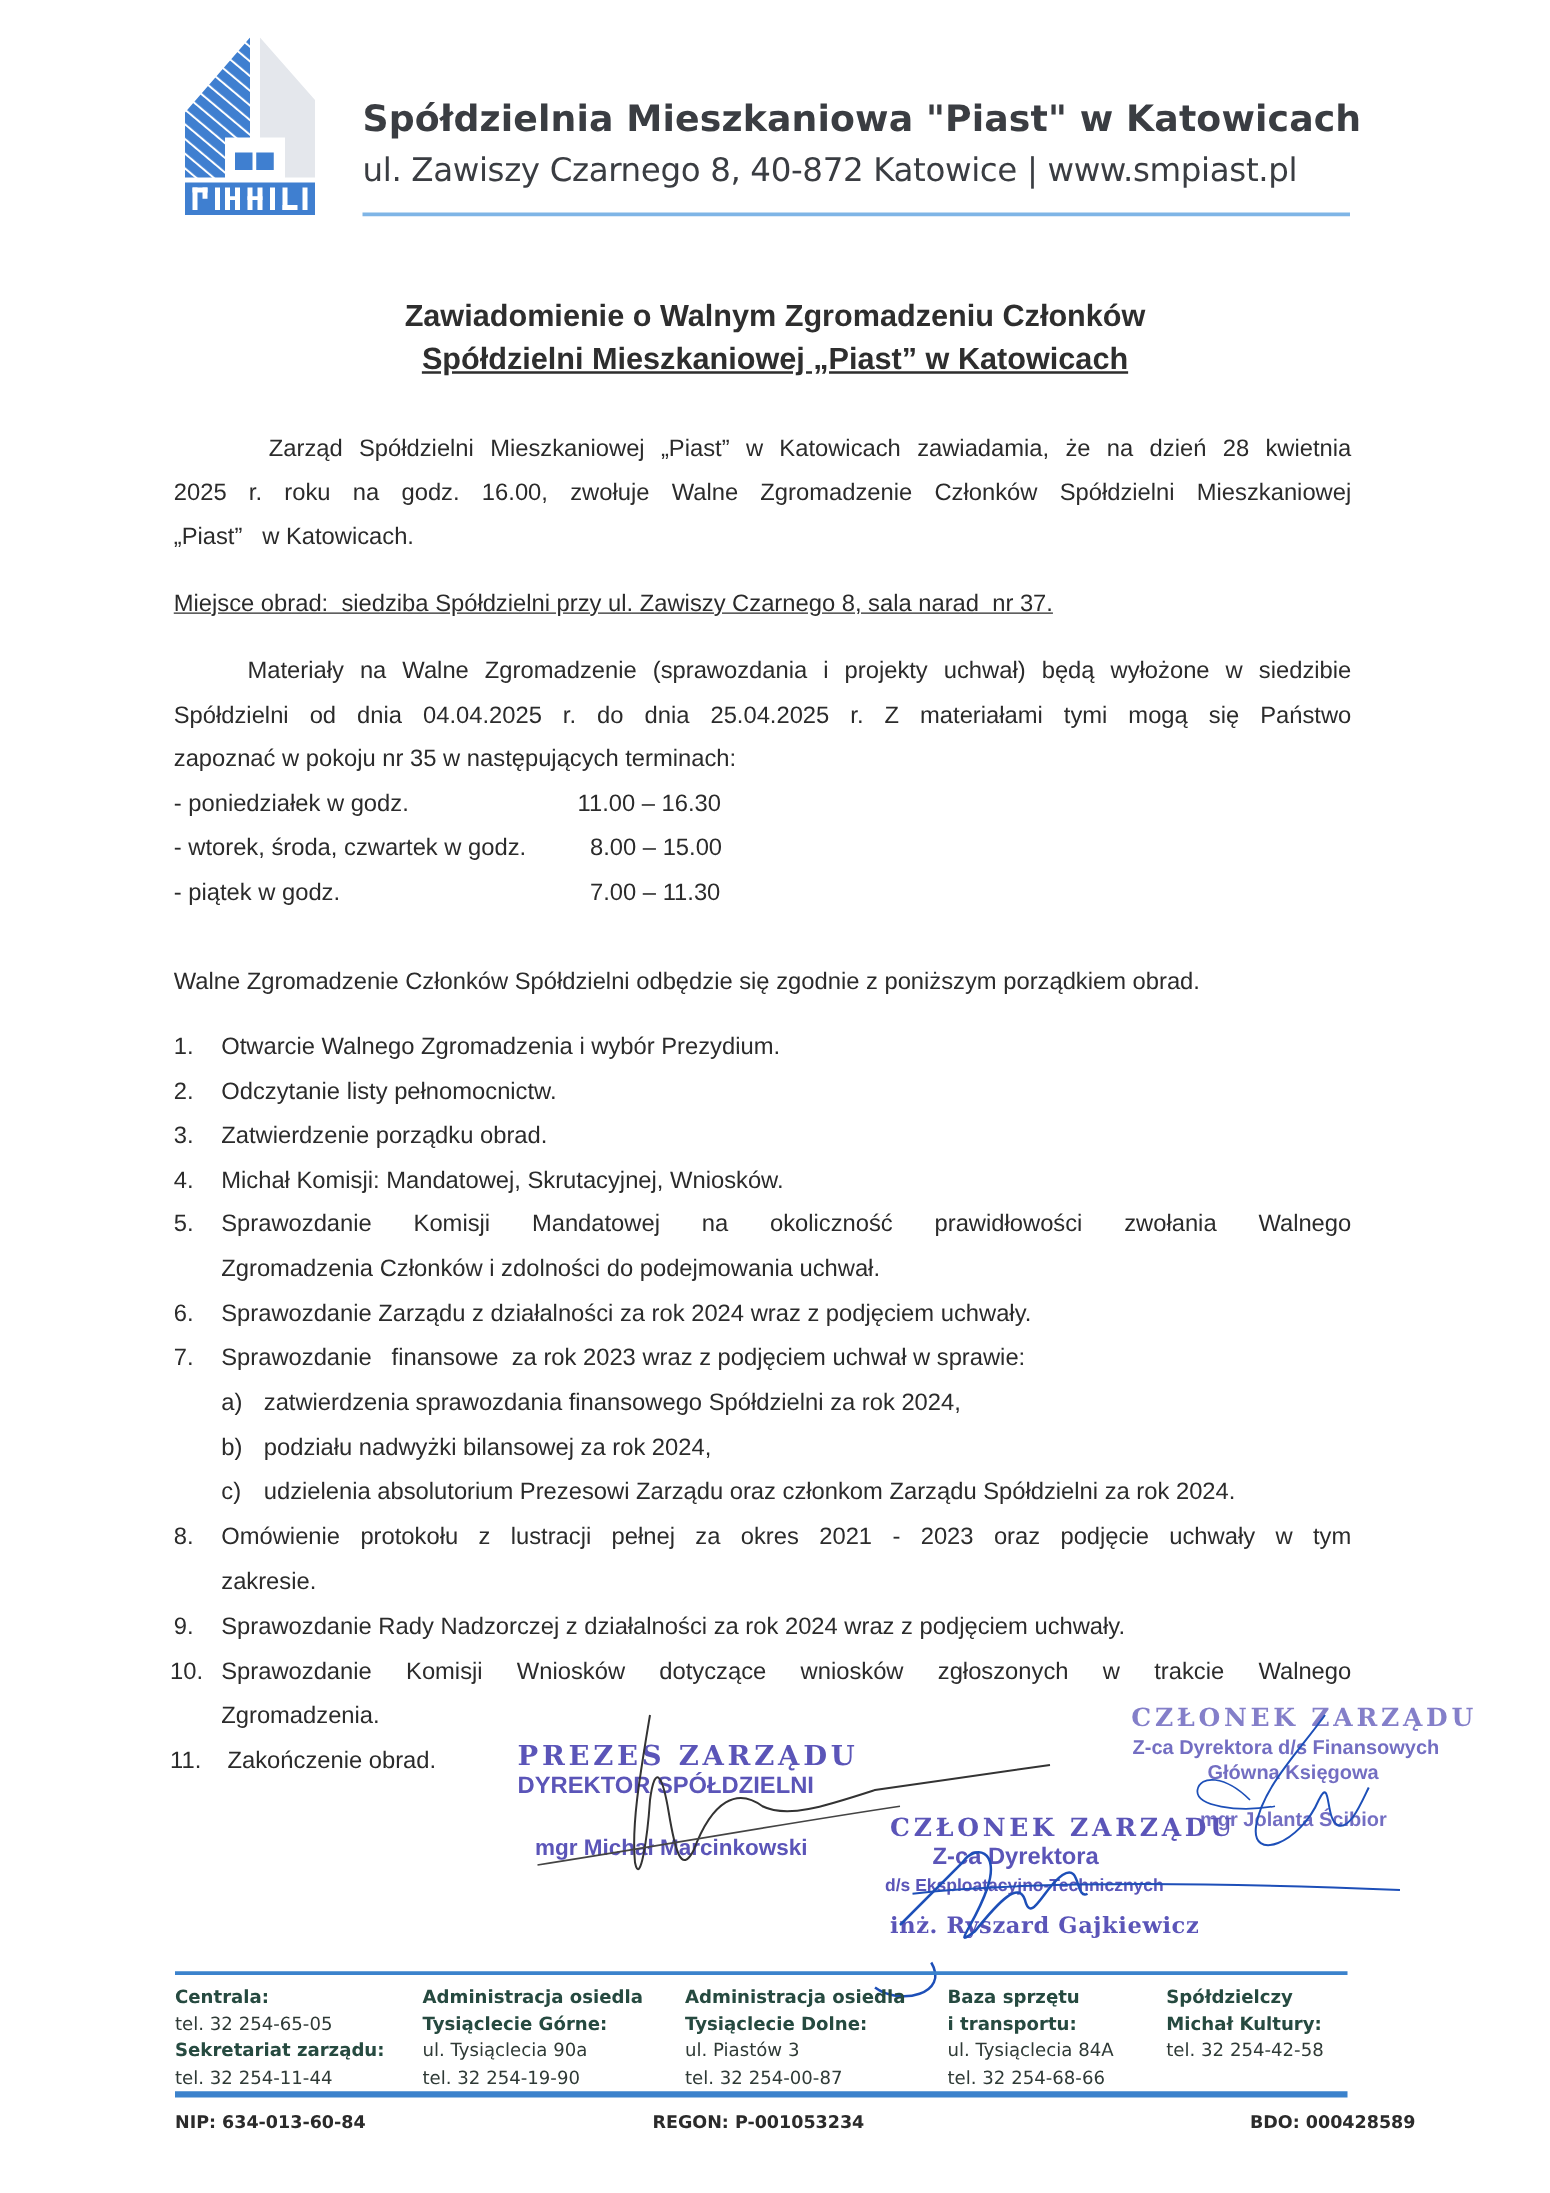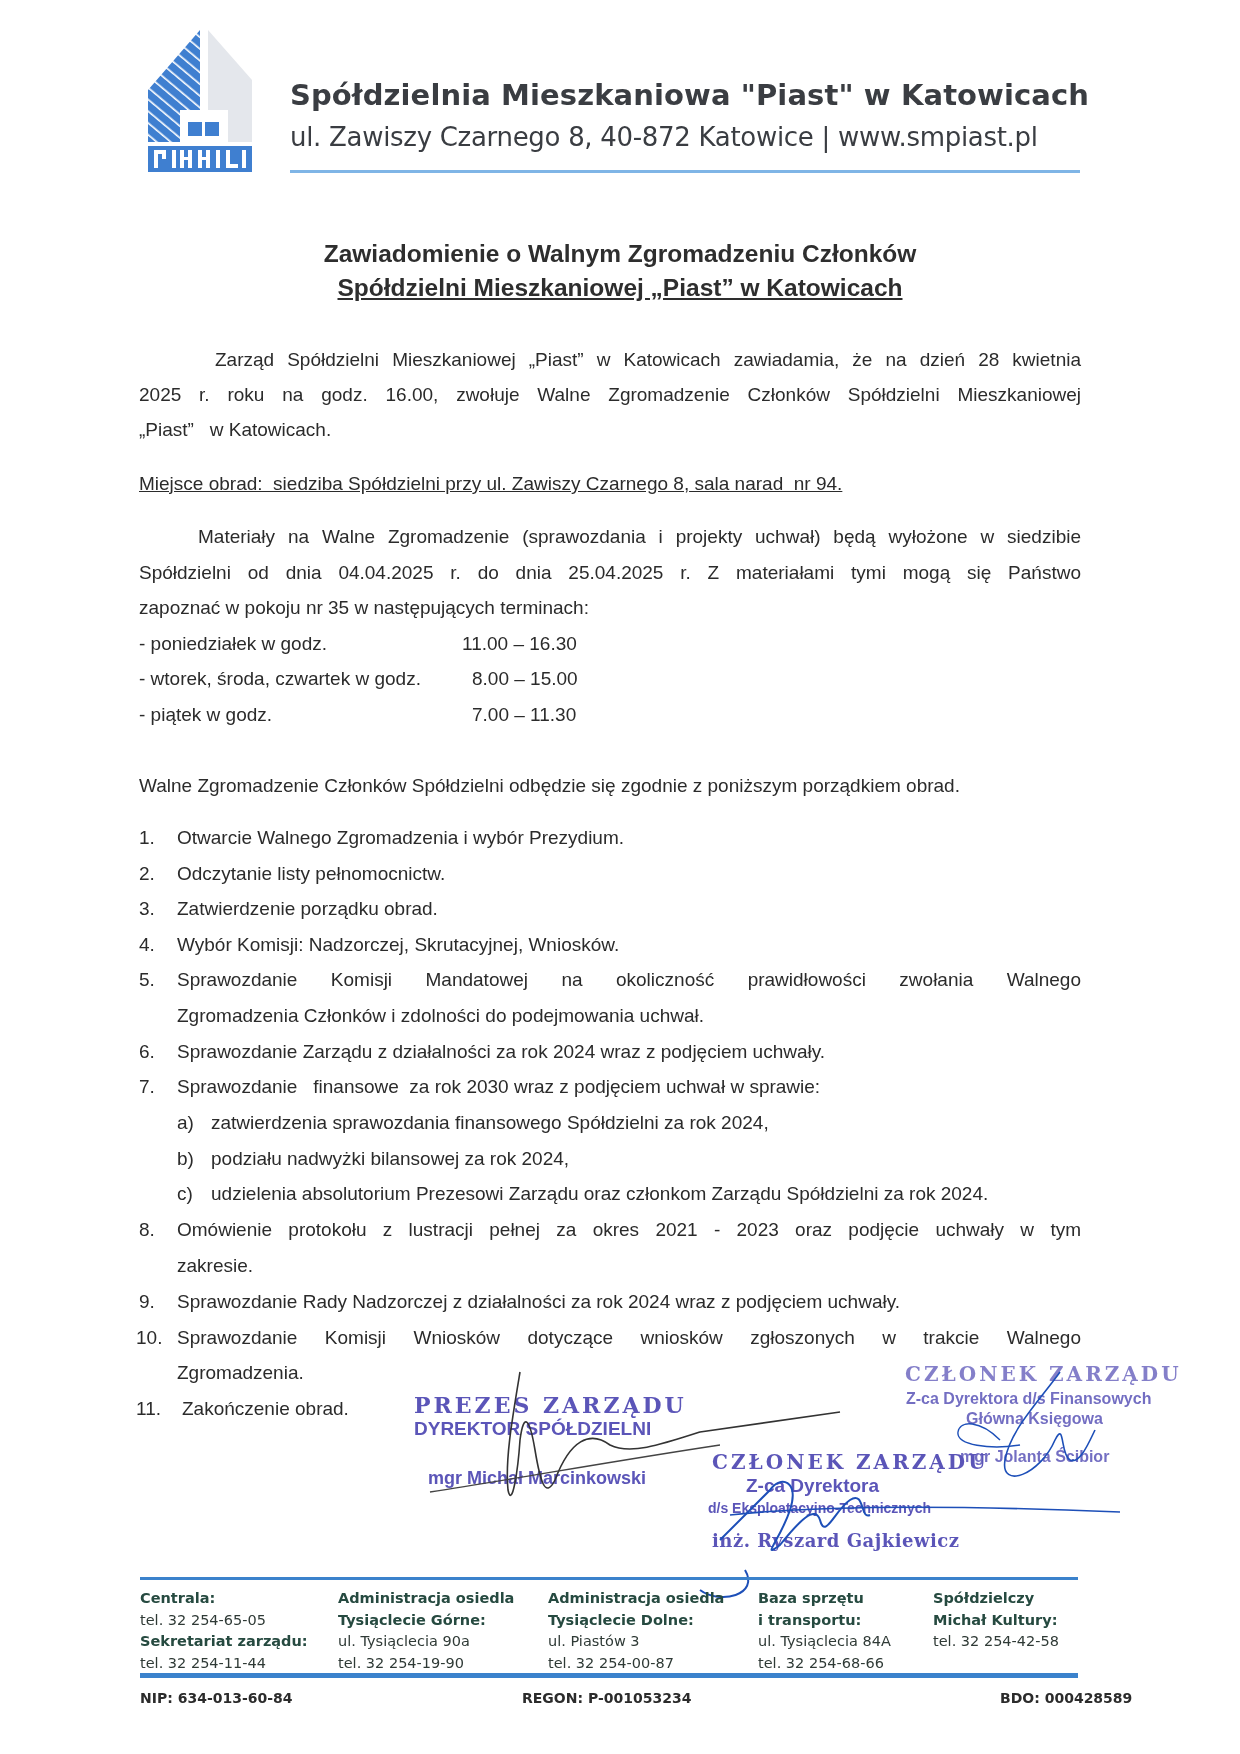--- a/index.html
+++ b/index.html
@@ -83,21 +83,21 @@
 <div class="org-addr">ul. Zawiszy Czarnego 8, 40-872 Katowice | www.smpiast.pl</div>
 <div class="header-rule"></div>
 
 <div class="title l1">Zawiadomienie o Walnym Zgromadzeniu Członków</div>
 <div class="title l2">Spółdzielni Mieszkaniowej „Piast” w Katowicach</div>
 
 <div class="p just" style="left:139px; top:348px; width:942px; text-indent:76px;">Zarząd Spółdzielni Mieszkaniowej „Piast” w Katowicach zawiadamia, że na dzień 28 kwietnia</div>
 <div class="p just" style="left:139px; top:383px; width:942px;">2025 r. roku na godz. 16.00, zwołuje Walne Zgromadzenie Członków Spółdzielni Mieszkaniowej</div>
 <div class="p" style="left:139px; top:418px; white-space:pre;">„Piast”   w Katowicach.</div>
 
-<div class="p u" style="left:139px; top:472px; white-space:pre;">Miejsce obrad:  siedziba Spółdzielni przy ul. Zawiszy Czarnego 8, sala narad  nr 94.</div>
+<div class="p u" style="left:139px; top:472px; white-space:pre;">Miejsce obrad:  siedziba Spółdzielni przy ul. Zawiszy Czarnego 8, sala narad  nr 37.</div>
 
 <div class="p just" style="left:139px; top:525px; width:942px; text-indent:59px;">Materiały na Walne Zgromadzenie (sprawozdania i projekty uchwał) będą wyłożone w siedzibie</div>
 <div class="p just" style="left:139px; top:561px; width:942px;">Spółdzielni od dnia 04.04.2025 r. do dnia 25.04.2025 r. Z materiałami tymi mogą się Państwo</div>
 <div class="p" style="left:139px; top:596px;">zapoznać w pokoju nr 35 w następujących terminach:</div>
 
 <div class="p" style="left:139px; top:632px;">- poniedziałek w godz.</div>
 <div class="sched-time" style="left:462px; top:632px;">11.00 – 16.30</div>
 <div class="p" style="left:139px; top:667px;">- wtorek, środa, czwartek w godz.</div>
 <div class="sched-time" style="left:472px; top:667px;">8.00 – 15.00</div>
 <div class="p" style="left:139px; top:703px;">- piątek w godz.</div>
@@ -108,31 +108,31 @@
 <div class="num" style="top:826px;">1.</div>
 <div class="item" style="top:826px;">Otwarcie Walnego Zgromadzenia i wybór Prezydium.</div>
 
 <div class="num" style="top:862px;">2.</div>
 <div class="item" style="top:862px;">Odczytanie listy pełnomocnictw.</div>
 
 <div class="num" style="top:897px;">3.</div>
 <div class="item" style="top:897px;">Zatwierdzenie porządku obrad.</div>
 
 <div class="num" style="top:933px;">4.</div>
-<div class="item" style="top:933px;">Wybór Komisji: Nadzorczej, Skrutacyjnej, Wniosków.</div>
+<div class="item" style="top:933px;">Michał Komisji: Mandatowej, Skrutacyjnej, Wniosków.</div>
 
 <div class="num" style="top:968px;">5.</div>
 <div class="item just" style="top:968px; width:904px;">Sprawozdanie Komisji Mandatowej na okoliczność prawidłowości zwołania Walnego</div>
 <div class="item" style="top:1004px;">Zgromadzenia Członków i zdolności do podejmowania uchwał.</div>
 
 <div class="num" style="top:1040px;">6.</div>
 <div class="item" style="top:1040px;">Sprawozdanie Zarządu z działalności za rok 2024 wraz z podjęciem uchwały.</div>
 
 <div class="num" style="top:1075px;">7.</div>
-<div class="item" style="top:1075px; white-space:pre;">Sprawozdanie   finansowe  za rok 2030 wraz z podjęciem uchwał w sprawie:</div>
+<div class="item" style="top:1075px; white-space:pre;">Sprawozdanie   finansowe  za rok 2023 wraz z podjęciem uchwał w sprawie:</div>
 
 <div class="sub-letter" style="top:1111px;">a)</div>
 <div class="sub-text" style="top:1111px;">zatwierdzenia sprawozdania finansowego Spółdzielni za rok 2024,</div>
 <div class="sub-letter" style="top:1147px;">b)</div>
 <div class="sub-text" style="top:1147px;">podziału nadwyżki bilansowej za rok 2024,</div>
 <div class="sub-letter" style="top:1182px;">c)</div>
 <div class="sub-text" style="top:1182px;">udzielenia absolutorium Prezesowi Zarządu oraz członkom Zarządu Spółdzielni za rok 2024.</div>
 
 <div class="num" style="top:1218px;">8.</div>
 <div class="item just" style="top:1218px; width:904px;">Omówienie protokołu z lustracji pełnej za okres 2021 - 2023 oraz podjęcie uchwały w tym</div>

